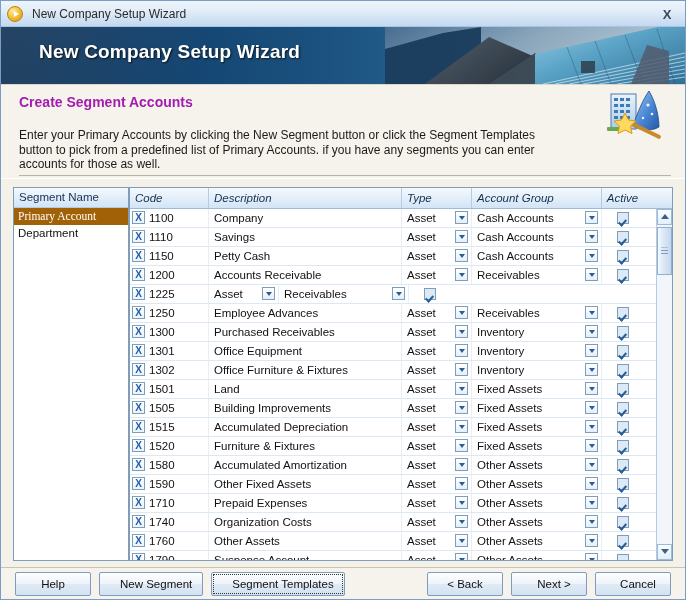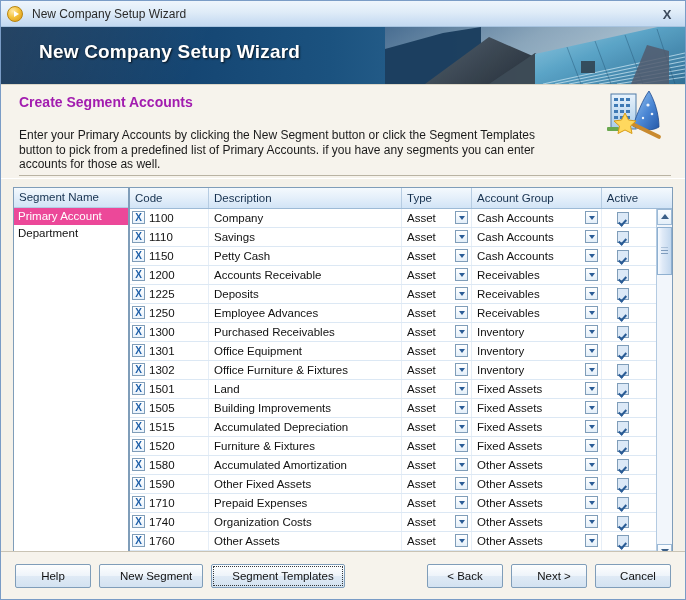--- a/index.html
+++ b/index.html
@@ -168,22 +168,23 @@
   .seg-item {
     height: 17px;
     font-size: 11.5px;
     color: #111111;
     display: flex;
     align-items: center;
     padding-left: 4px;
     cursor: default;
   }
   .seg-item.selected {
-    background: #ec4899;
+    background: #a16207;
     color: #ffffff;
+    font-family: Liberation Serif, serif;
   }
 
   
   .grid-panel {
     flex: 1;
     background: #ffffff;
     border: 1px solid #7f9db9;
     box-sizing: border-box;
     display: flex;
     flex-direction: column;
@@ -199,20 +200,21 @@
     color: #15304e;
   }
   .grid-head .hc {
     display: flex;
     align-items: center;
     padding-left: 5px;
     border-right: 1px solid #b6cce2;
     box-sizing: border-box;
     overflow: hidden;
     white-space: nowrap;
+    font-style: italic;
   }
   .grid-body {
     flex: 1;
     position: relative;
     overflow: hidden;
   }
   .grid-rows {
     position: absolute;
     left: 0; top: 0; right: 0;
   }
@@ -341,21 +343,21 @@
     top: 50%;
     transform: translateY(-50%);
     height: 7px;
     background: repeating-linear-gradient(to bottom, #7e9cbd 0 1px, transparent 1px 3px);
   }
 
   
   .footer {
     position: absolute;
     left: 0; right: 0; bottom: 0;
-    height: 48px;
+    height: 32px;
     box-sizing: border-box;
     border-top: 1px solid #c9c3b4;
     background: #f6f3ec;
     display: flex;
     align-items: center;
     padding: 0 14px;
   }
   .btn {
     height: 24px;
     min-width: 76px;
@@ -579,21 +581,20 @@
                 </div>
                 <div class="cell c-active">
                   <span class="chk"></span>
                 </div>
               </div>
               <div class="row">
                 <div class="cell c-code">
                   <span class="delbtn">X</span>
                   <span>1225</span>
                 </div>
-                <div class="cell c-desc">Deposits</div>
                 <div class="cell c-type">
                   <span>Asset</span>
                   <span class="chev"></span>
                 </div>
                 <div class="cell c-group">
                   <span>Receivables</span>
                   <span class="chev"></span>
                 </div>
                 <div class="cell c-active">
                   <span class="chk"></span>

